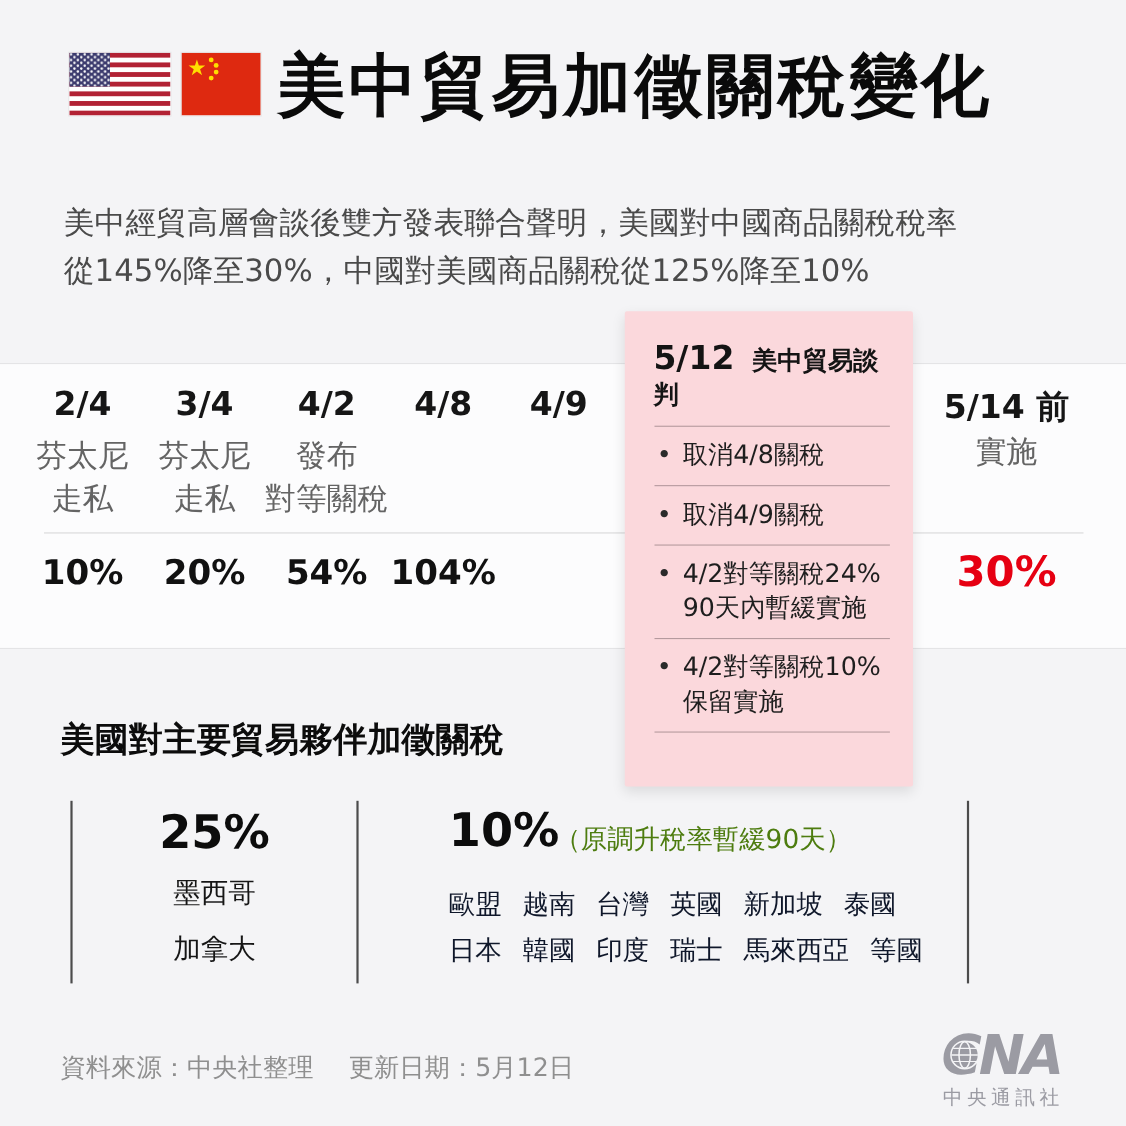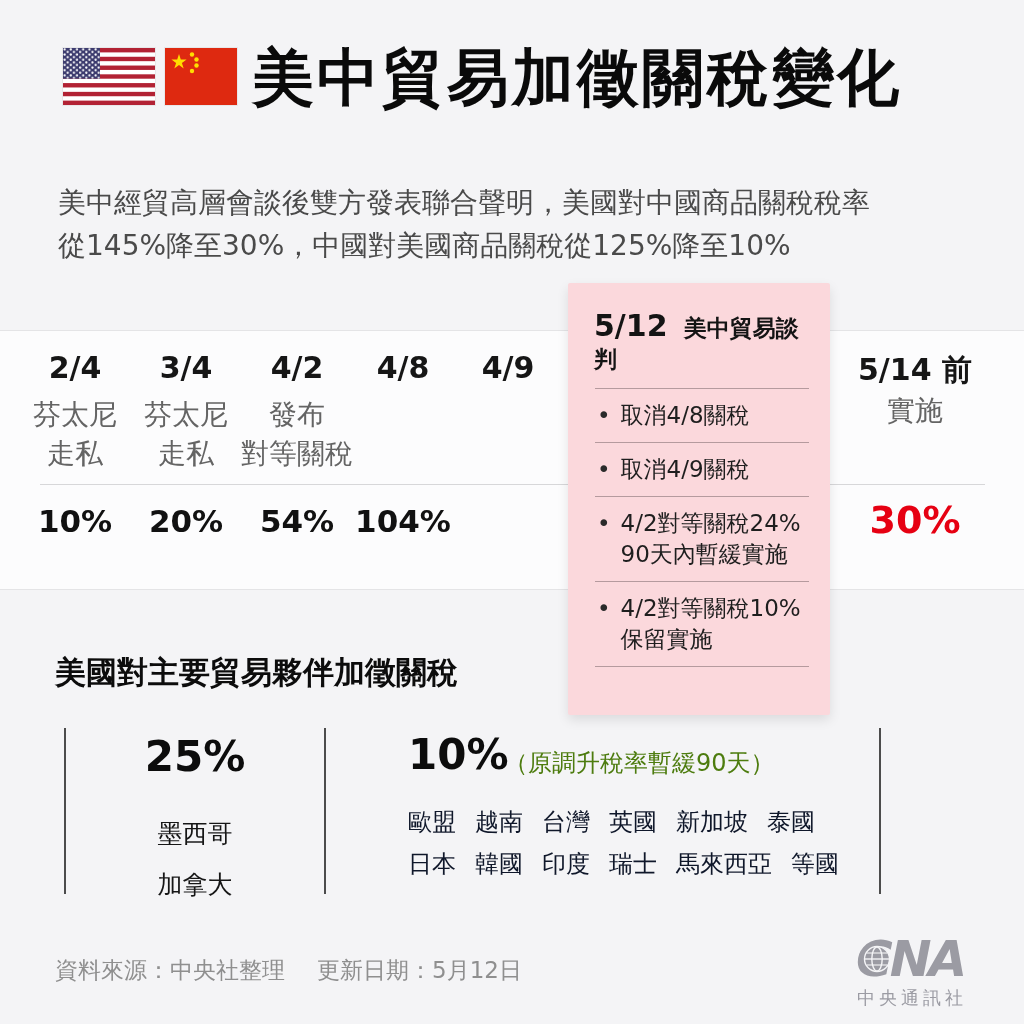--- a/index.html
+++ b/index.html
@@ -31,21 +31,21 @@
   .pc-bullet { margin-right:10px; color:#2a2a2a; flex:0 0 auto; }
   .pc-text { white-space:pre-line; }
 
   
   .partners-heading { position:absolute; left:55px; top:652px; font-size:31px; font-weight:900; color:#0c0c0c; white-space:nowrap; }
   .vline { position:absolute; top:728px; width:2px; height:166px; background:#4c4c4c; }
   .grp25 { position:absolute; left:80px; top:728px; width:230px; text-align:center; }
   .big-rate { font-size:42px; font-weight:900; color:#0c0c0c; }
   .grp25 .big-rate { display:block; margin-top:4px; }
   .grp25 .country { font-size:25px; font-weight:500; color:#161616; }
-  .grp25 .c1 { margin-top:36px; }
+  .grp25 .c1 { margin-top:14px; }
   .grp25 .c2 { margin-top:18px; }
   .grp10-rate { position:absolute; left:408px; top:730px; }
   .rate-note { position:absolute; left:504px; top:747px; font-size:24px; color:#4d7c0f; white-space:nowrap; }
   .country-row { position:absolute; left:408px; width:480px; display:flex; gap:19px; font-size:24px; font-weight:500; color:#0f172a; white-space:nowrap; }
   .row1 { top:806px; }
   .row2 { top:848px; }
 
   
   .footer-text { position:absolute; left:55px; top:955px; display:flex; gap:32px; font-size:23px; color:#8f8f8f; white-space:nowrap; }
   .cna-logo { position:absolute; left:856px; top:932px; }

